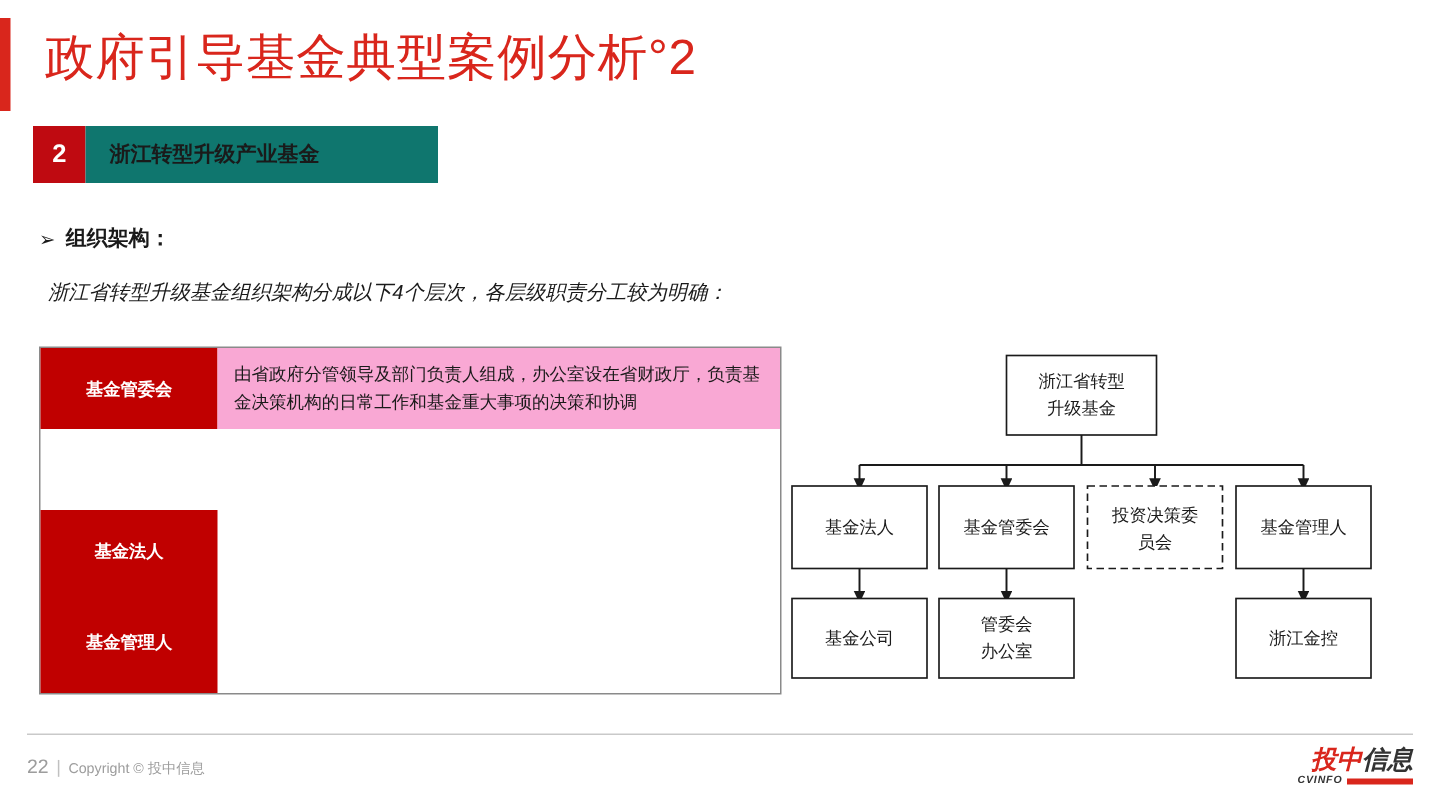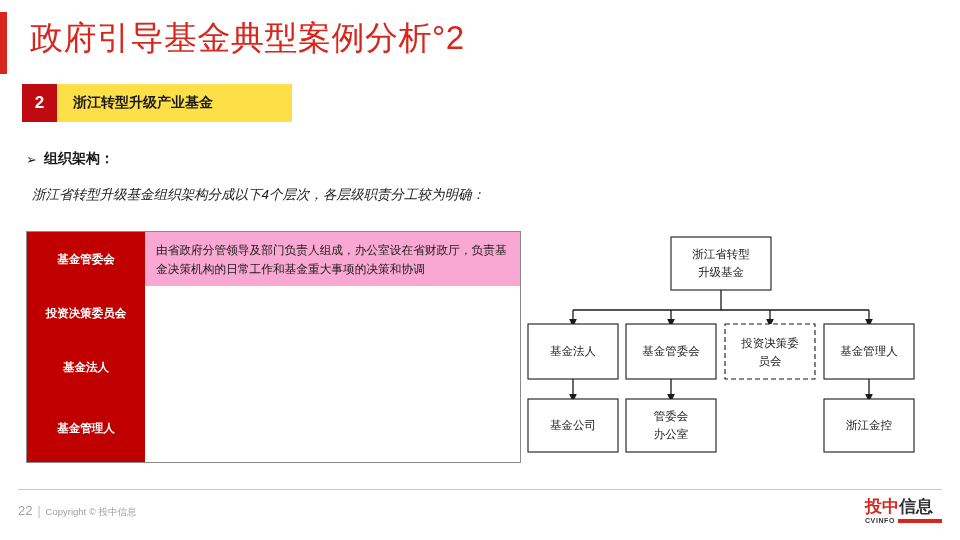--- a/index.html
+++ b/index.html
@@ -50,21 +50,21 @@
     background: #bf0a11;
     color: #ffffff;
     font-size: 17px;
     font-weight: bold;
     display: flex;
     align-items: center;
     justify-content: center;
   }
   .section-label {
     width: 235px;
-    background: #fde047;
+    background: #0f766e;
     color: #1a1a1a;
     font-size: 14px;
     font-weight: bold;
     display: flex;
     align-items: center;
     padding-left: 16px;
     box-sizing: border-box;
   }
 
   
@@ -185,22 +185,23 @@
   }
   .footer-copy {
     font-size: 9.5px;
     color: #9d9d9d;
   }
 
   .brand-logo {
     position: absolute;
     right: 18px;
     top: 498px;
-    text-align: left;
+    text-align: right;
     line-height: 1;
+    font-style: italic;
   }
   .brand-top {
     font-size: 17px;
     font-weight: bold;
     letter-spacing: 0px;
     white-space: nowrap;
   }
   .brand-top .b-red { color: #d9261c; }
   .brand-top .b-dark { color: #333333; }
   .brand-bottom {
@@ -240,21 +241,20 @@
 <div class="intro-text">浙江省转型升级基金组织架构分成以下4个层次，各层级职责分工较为明确：</div>
 
 <div class="detail-table" id="detail-table">
     <div class="dt-row">
       <div class="dt-key">基金管委会</div>
       <div class="dt-val">
         <span><span>由省政府分管领导及部门负责人组成，办公室设在省财政厅，负责基金决策机构的日常工作和基金重大事项的决策和协调</span></span>
       </div>
     </div>
     <div class="dt-row">
-      <div class="dt-key">投资决策委员会</div>
     </div>
     <div class="dt-row">
       <div class="dt-key">基金法人</div>
     </div>
     <div class="dt-row tall">
       <div class="dt-key">基金管理人</div>
     </div>
   </div>
 
 <div class="org-chart">

